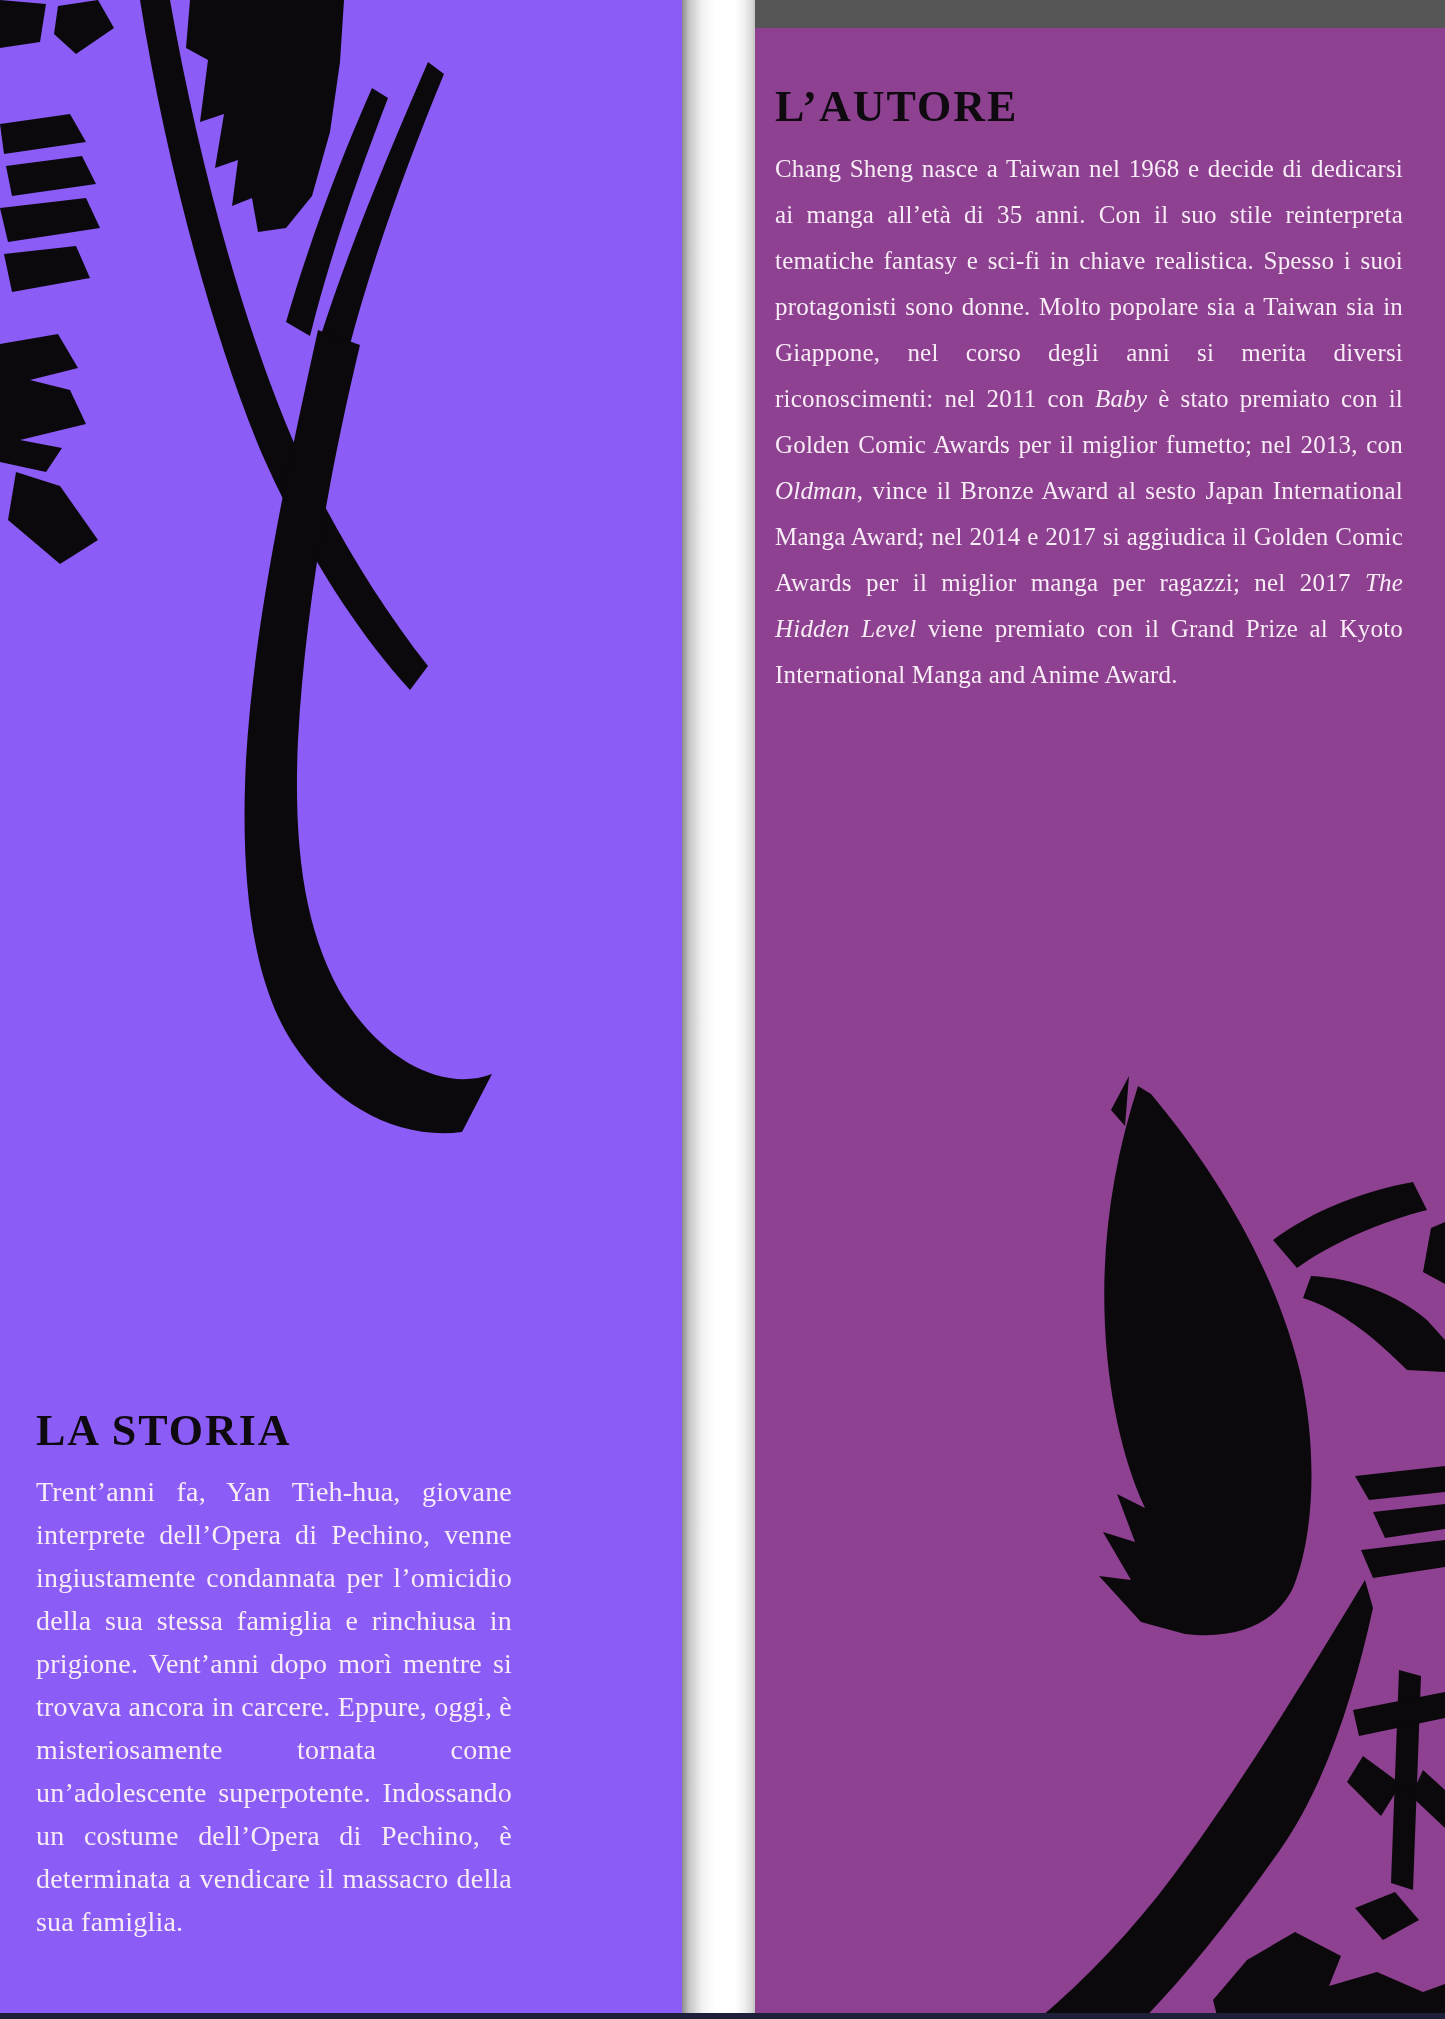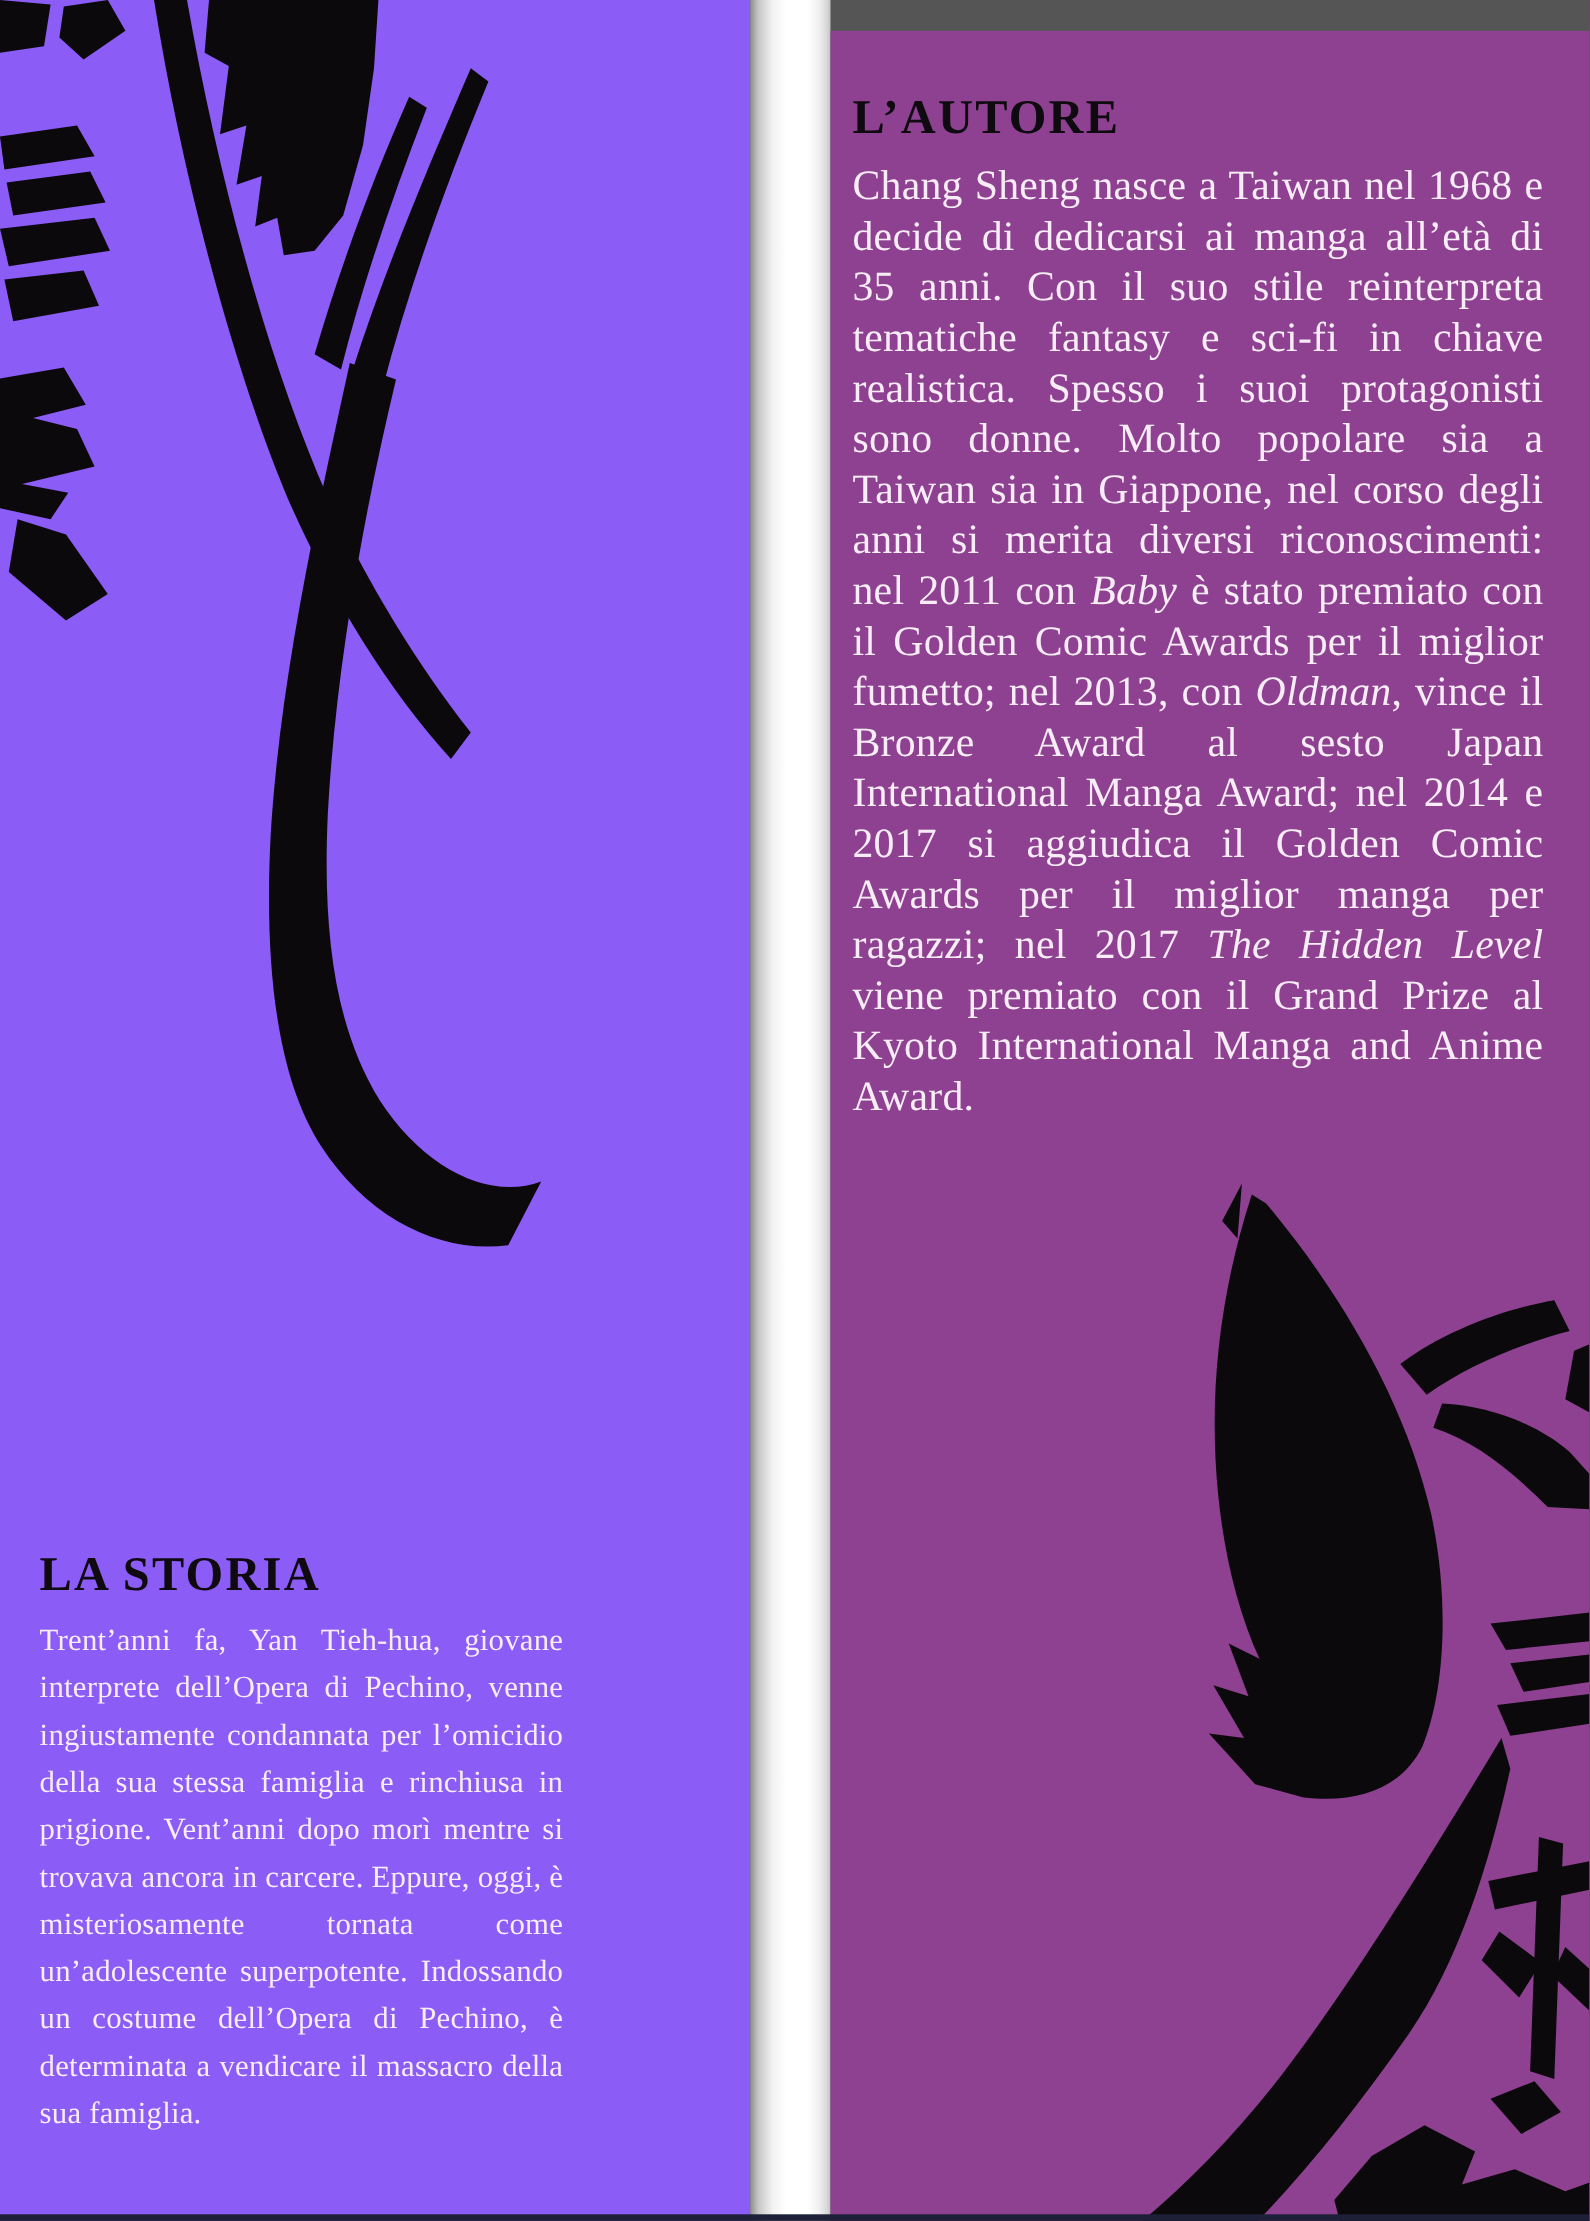--- a/index.html
+++ b/index.html
@@ -31,21 +31,21 @@
   .art-bottomright{left:0;top:900px;}
   .section{position:absolute;}
   .autore-section{left:20px;top:56px;width:628px;}
   .storia-section{left:36px;top:1408px;width:478px;}
   h2.head{
     margin:0;color:#0e0a10;font-weight:700;
     font-size:44px;letter-spacing:2px;line-height:1.05;
   }
   .body-text{
     margin:16px 0 0 0;text-align:justify;color:#f8ecf7;
-    font-size:38px;line-height:46px;letter-spacing:0.2px;
+    font-size:25px;line-height:46px;letter-spacing:0.2px;
   }
   .storia-section .body-text{
     font-size:28px;line-height:43px;width:476px;
   }
   .it{font-style:italic;}
 </style>
 </head>
 <body>
 
 <div class="page">

